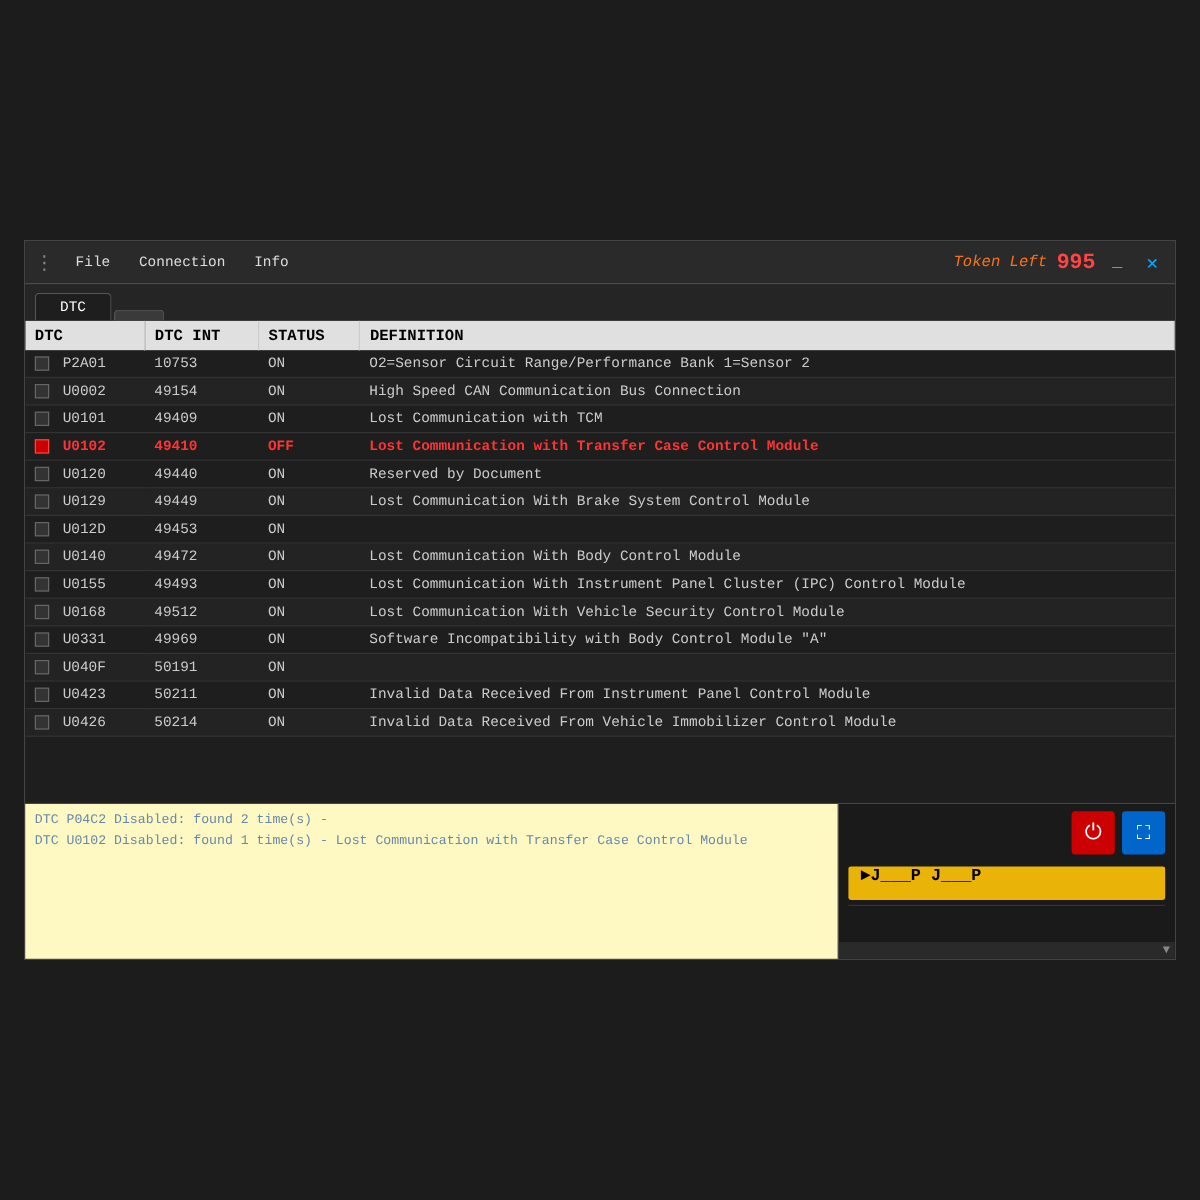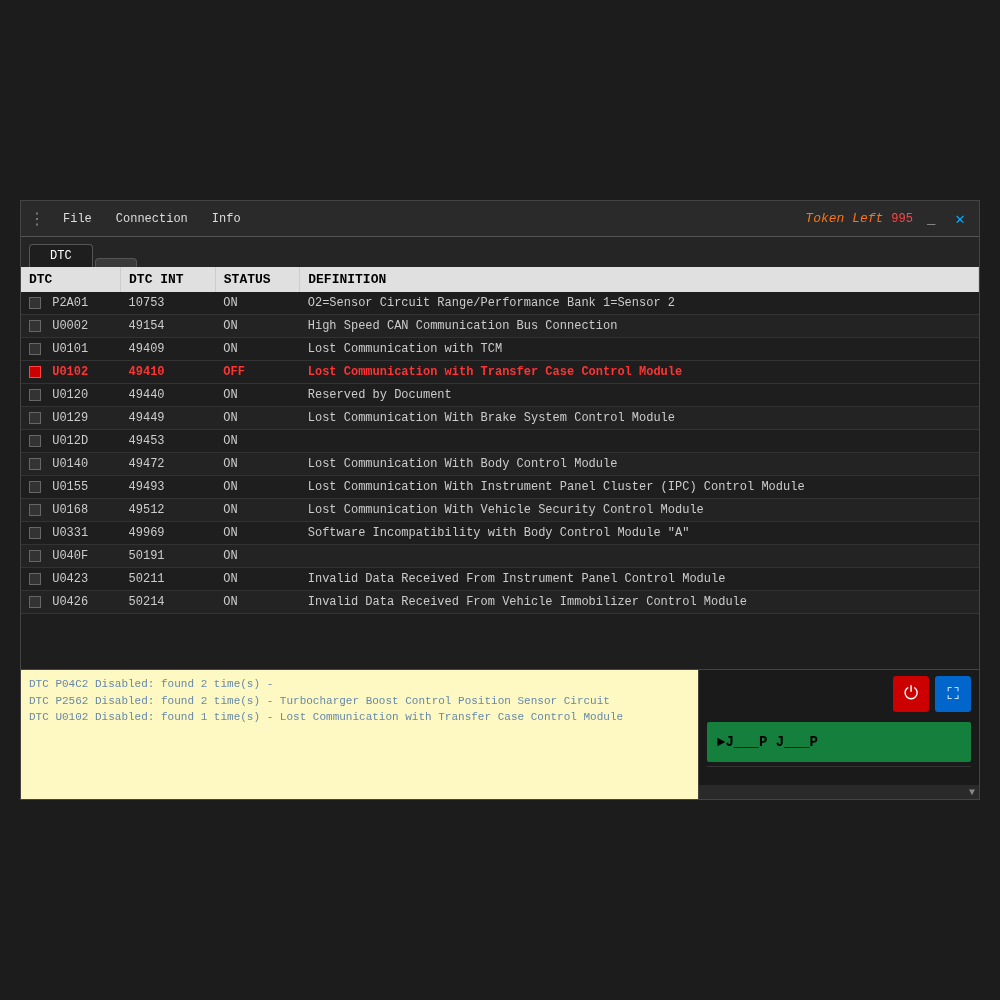--- a/index.html
+++ b/index.html
@@ -71,22 +71,22 @@
     }
 
     .token-label {
       color: #f97316;
       font-size: 13px;
       font-style: italic;
     }
 
     .token-value {
       color: #ff4444;
-      font-size: 12px;
-      font-weight: normal;
+      font-size: 18px;
+      font-weight: bold;
     }
 
     .window-btn {
       color: #aaa;
       font-size: 14px;
       cursor: pointer;
       padding: 2px 6px;
     }
 
     .window-btn.close {
@@ -252,25 +252,25 @@
 
     .icon-btn.red {
       background: #cc0000;
     }
 
     .icon-btn.blue {
       background: #0066cc;
     }
 
     .cyan-display {
-      background: #15803d;
+      background: #eab308;
       margin: 4px 8px;
-      height: 40px;
-      display: flex;
-      align-items: center;
+      height: 28px;
+      display: flex;
+      align-items: flex-start;
       padding: 0 10px;
       border-radius: 2px;
     }
 
     .cyan-text {
       color: #000;
       font-size: 14px;
       font-weight: bold;
       font-family: 'Courier New', monospace;
     }
@@ -426,21 +426,20 @@
                 <td>Invalid Data Received From Vehicle Immobilizer Control Module</td>
               </tr>
             </tbody>
         </table>
       </div>
     </div>
 
     <div class="bottom-area">
       <div class="log-panel" id="log-panel">
       <div class="log-entry">DTC P04C2 Disabled: found 2 time(s) -</div>
-          <div class="log-entry">DTC P2562 Disabled: found 2 time(s) - Turbocharger Boost Control Position Sensor Circuit</div>
           <div class="log-entry">DTC U0102 Disabled: found 1 time(s) - Lost Communication with Transfer Case Control Module</div>
         </div>
       <div class="right-panel">
         <div class="right-panel-top">
           <div class="icon-btn red">
             <span style="color:#fff;font-size:18px;">⏻</span>
           </div>
           <div class="icon-btn blue">
             <span style="color:#fff;font-size:16px;">⛶</span>
           </div>

